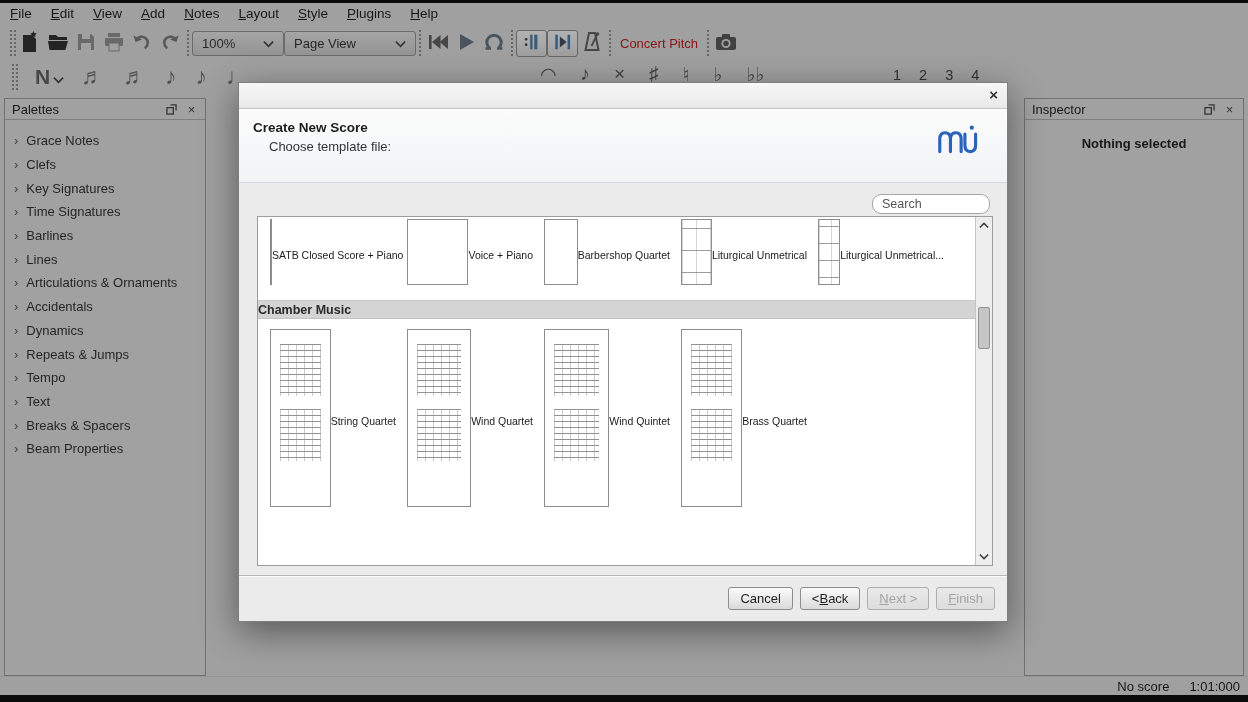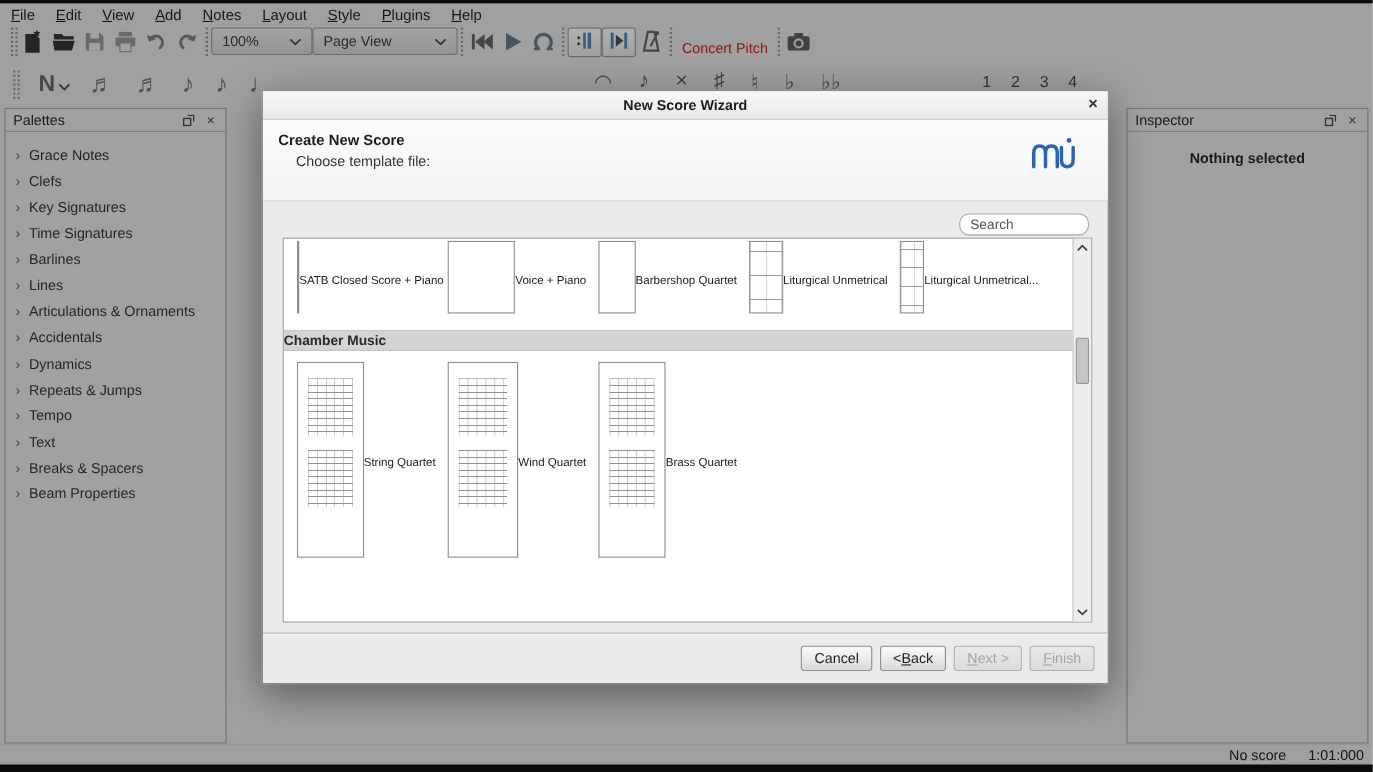--- a/index.html
+++ b/index.html
@@ -9,21 +9,21 @@
 
   
   .edge-top { position:absolute; top:0; left:0; right:0; height:3px; background:#0b0b0b; z-index:5; }
   .edge-bottom { position:absolute; bottom:0; left:0; right:0; height:7px; background:#0b0b0b; z-index:5; }
 
   .menubar { position:absolute; top:3px; left:0; right:0; height:21px;
     display:flex; align-items:center; gap:19px; padding-left:10px; font-size:13.5px; color:#1c1c1c; }
   .menu-item { display:inline-block; }
   .menu-item::first-letter { text-decoration:underline; }
 
-  .toolbar1 { position:absolute; top:25px; left:0; height:36px; display:flex; 
+  .toolbar1 { position:absolute; top:25px; left:0; height:36px; display:flex; align-items:center;
     padding-left:10px; }
   .grip { width:6px; height:26px; border-left:2px dotted #8a8a8a; border-right:2px dotted #8a8a8a; }
   .sep  { width:2px; height:26px; border-left:2px dotted #8a8a8a; margin:0 3px; }
   .tbtn { width:28px; height:28px; display:flex; align-items:center; justify-content:center; }
   .tbtn svg { width:24px; height:24px; }
   .c-dark { color:#2e2e2e; } .c-dim { color:#8d8d8d; } .c-mid { color:#757575; }
   .c-play { color:#60707e; } .c-gray { color:#5c5c5c; }
 
   .combo { height:25px; display:flex; align-items:center; justify-content:space-between;
     padding:0 9px; border:1px solid #8f8f8f; border-radius:3px; font-size:13px; color:#333;
@@ -394,21 +394,20 @@
     <span>No score</span>
     <span>1:01:000</span>
   </div>
   <div class="edge-bottom"></div>
 </div>
 
 <div class="dimmer"></div>
 
 <div class="dialog">
   <div class="dlg-title">
-    <span class="txt">New Score Wizard</span>
     <button class="dlg-close">
       <span>×</span>
     </button>
   </div>
 
   <div class="dlg-header">
     <div class="dlg-h1">Create New Score</div>
     <div class="dlg-h2">Choose template file:</div>
     <span class="logo">
       <svg viewBox="0 0 70 52" width="44" height="34">
@@ -479,20 +478,27 @@
                     <div class="sys"></div>
                   </div>
                   <div class="tlabel">String Quartet</div>
                 </div>
               <div class="card">
                   <div class="thumb" data-thumb="page">
                     <div class="sys"></div>
                     <div class="sys"></div>
                   </div>
                   <div class="tlabel">Wind Quartet</div>
+                </div>
+              <div class="card">
+                  <div class="thumb" data-thumb="page">
+                    <div class="sys"></div>
+                    <div class="sys"></div>
+                  </div>
+                  <div class="tlabel">Wind Quintet</div>
                 </div>
               <div class="card">
                   <div class="thumb" data-thumb="page">
                     <div class="sys"></div>
                     <div class="sys"></div>
                   </div>
                   <div class="tlabel">Brass Quartet</div>
                 </div>
             </div>
           </div>

